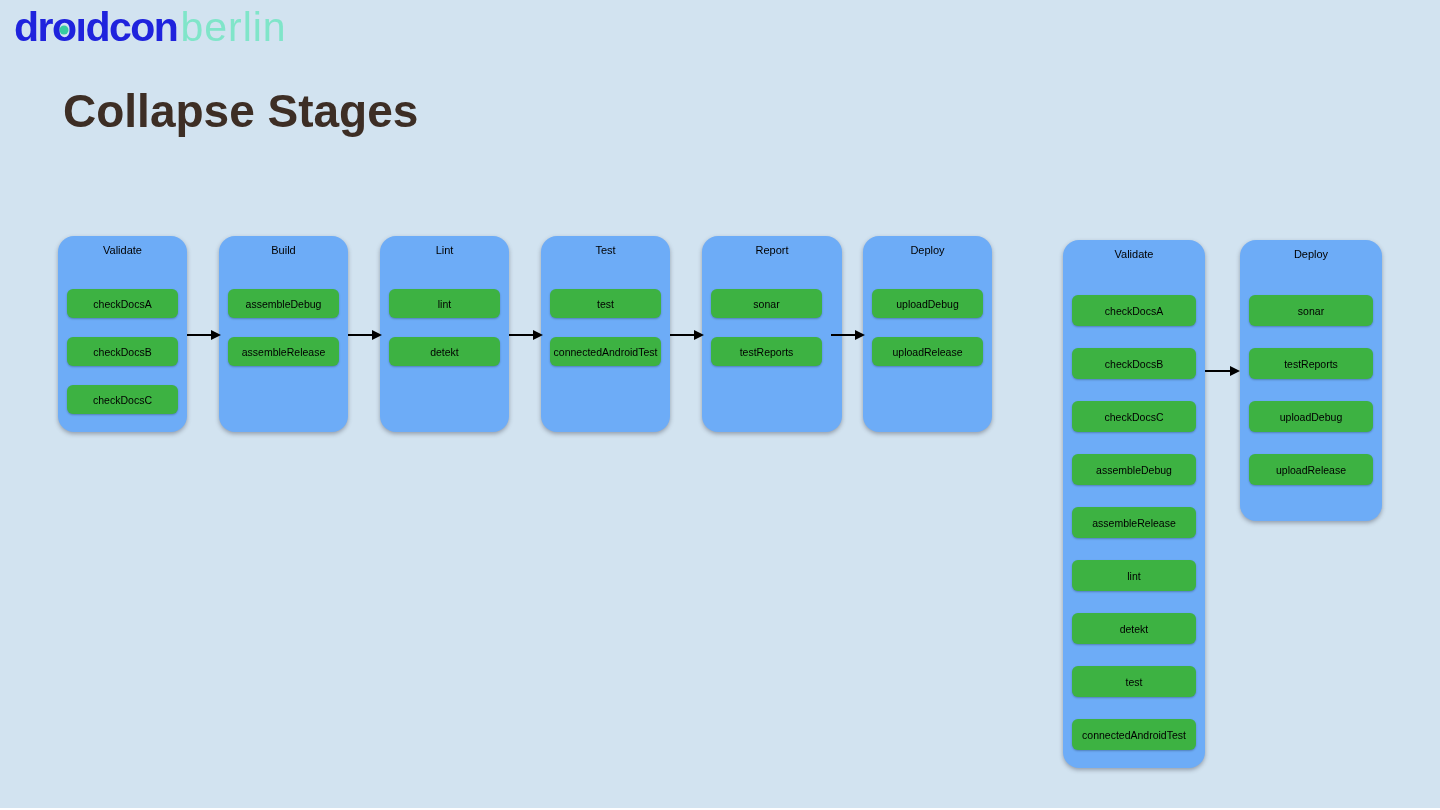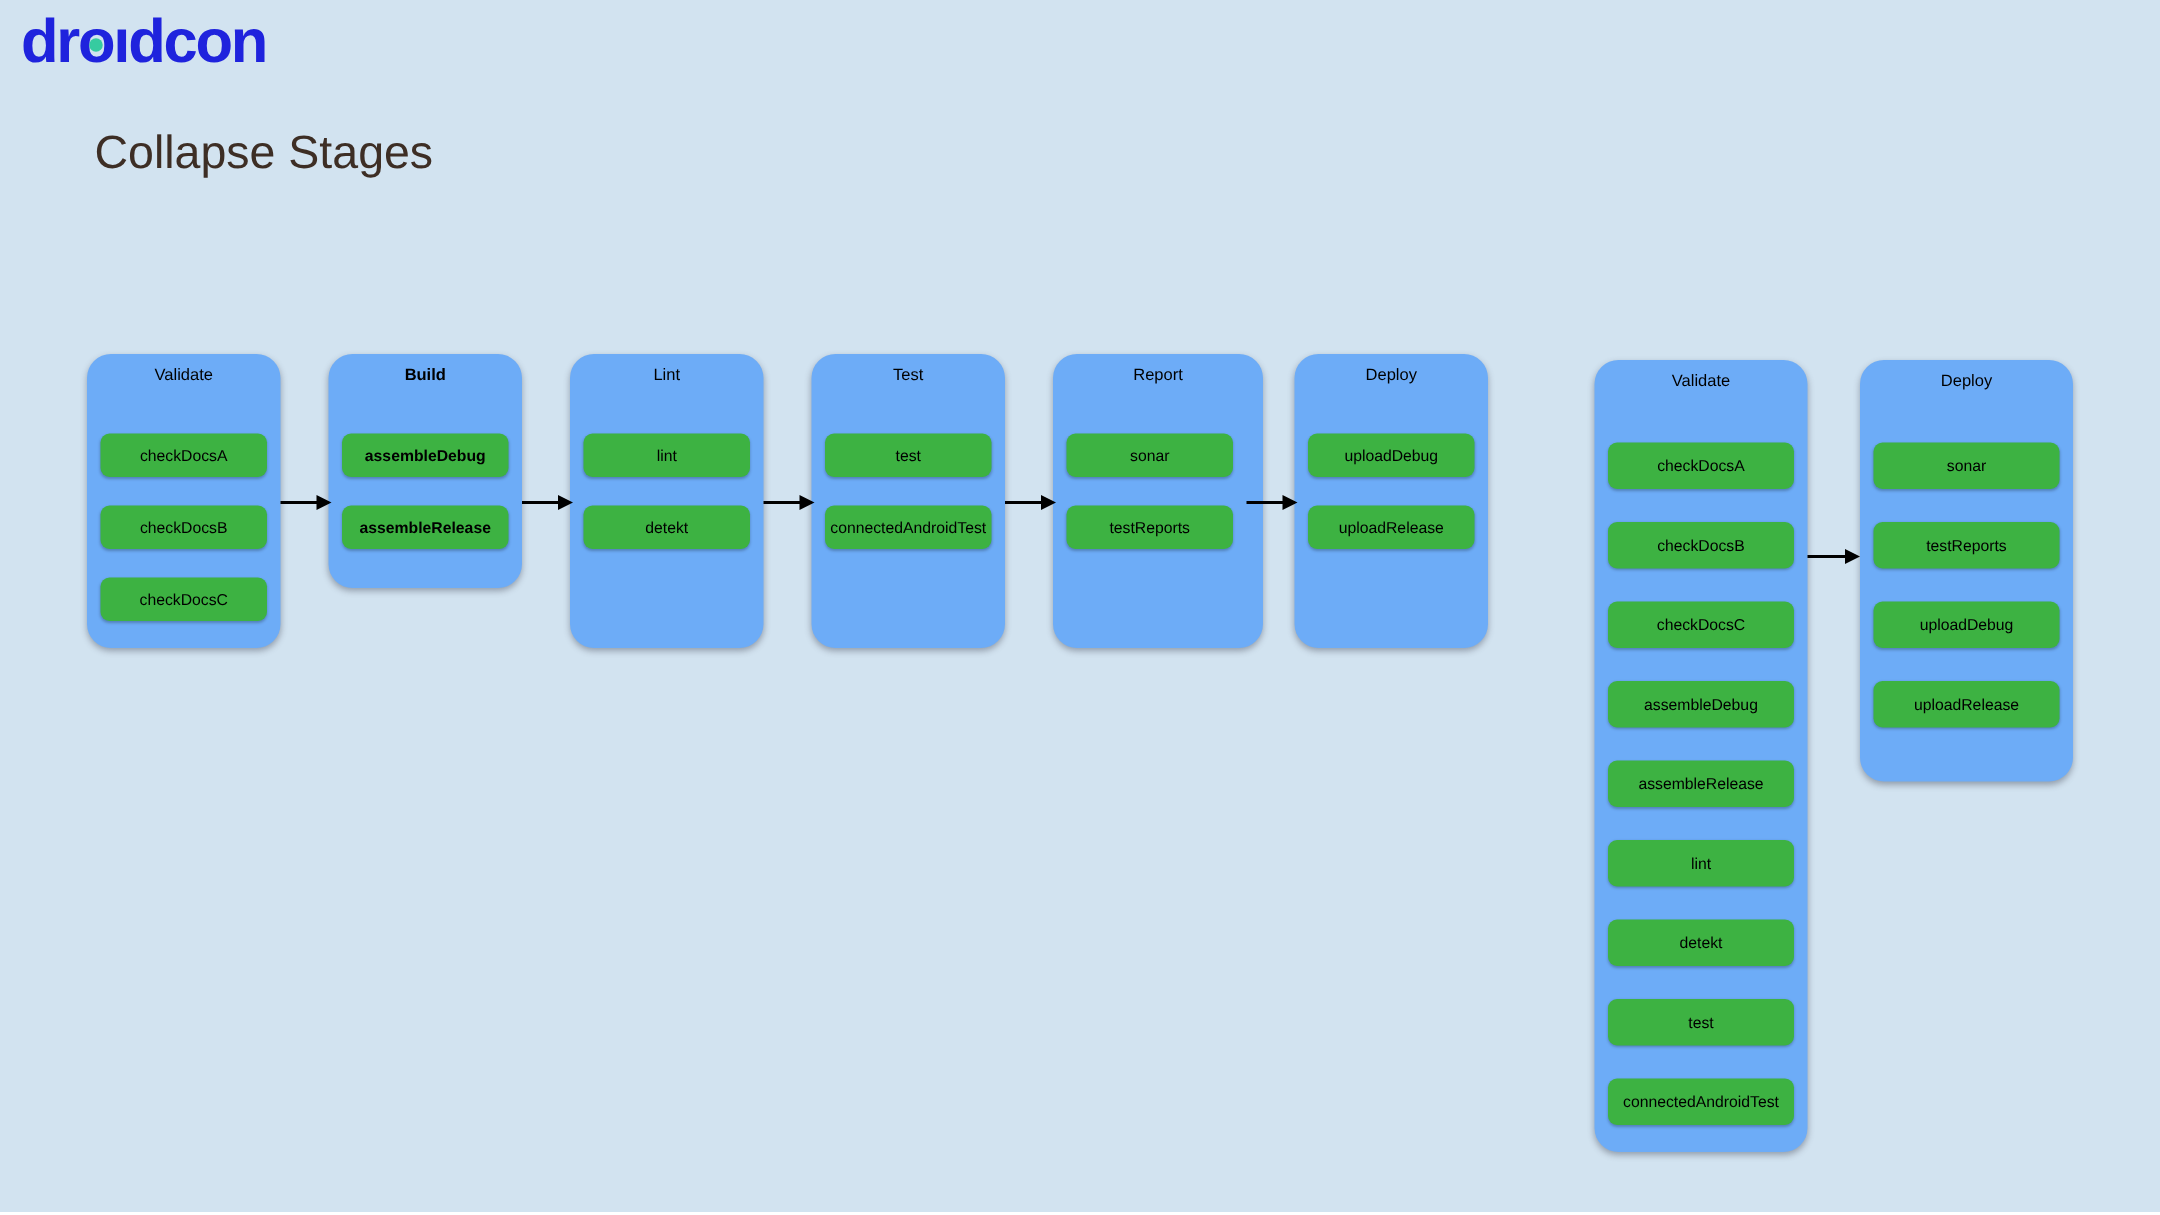--- a/index.html
+++ b/index.html
@@ -39,21 +39,21 @@
     background:var(--logo-dot);
   }
   .logo-city{
     font-size:41px;font-weight:400;letter-spacing:1px;
     color:var(--logo-mint);margin-left:3px;
   }
 
   
   .title{
     position:absolute;left:63px;top:84px;
-    font-size:31px;font-weight:400;
+    font-size:46px;font-weight:700;
     color:var(--title-color);
     letter-spacing:0px;
   }
 
   
   .diagram{position:absolute;inset:0;pointer-events:none;}
   .stage{
     position:absolute;
     background:var(--stage-fill);
     border-radius:16px;
@@ -88,32 +88,33 @@
     position:absolute;left:0;bottom:0;width:100%;height:2px;background:#ffffff;
   }
 </style>
 </head>
 <body>
 
 <div class="slide">
 
   <header class="logo">
     <span class="logo-main"><span>dr</span><span class="logo-o"><span>o</span><span class="logo-dot"></span></span><span>ıdcon</span></span>
+      <span class="logo-city">berlin</span>
   </header>
 
   <h1 class="title">Collapse Stages</h1>
 
   <div id="diagram-left" class="diagram">
       <div class="stage" style="left: 58px; top: 236px; width: 129px; height: 196px;">
         <div class="stage-title">Validate</div>
         <div class="task" style="left: 9px; top: 53px; width: 111px; height: 29px;">checkDocsA</div>
         <div class="task" style="left: 9px; top: 101px; width: 111px; height: 29px;">checkDocsB</div>
         <div class="task" style="left: 9px; top: 149px; width: 111px; height: 29px;">checkDocsC</div>
       </div>
-      <div class="stage" style="left: 219px; top: 236px; width: 129px; height: 156px; font-weight: bold;">
+      <div class="stage" style="left: 219px; top: 236px; width: 129px; height: 196px;">
         <div class="stage-title">Build</div>
         <div class="task" style="left: 9px; top: 53px; width: 111px; height: 29px;">assembleDebug</div>
         <div class="task" style="left: 9px; top: 101px; width: 111px; height: 29px;">assembleRelease</div>
       </div>
       <div class="stage" style="left: 380px; top: 236px; width: 129px; height: 196px;">
         <div class="stage-title">Lint</div>
         <div class="task" style="left: 9px; top: 53px; width: 111px; height: 29px;">lint</div>
         <div class="task" style="left: 9px; top: 101px; width: 111px; height: 29px;">detekt</div>
       </div>
       <div class="stage" style="left: 541px; top: 236px; width: 129px; height: 196px;">

